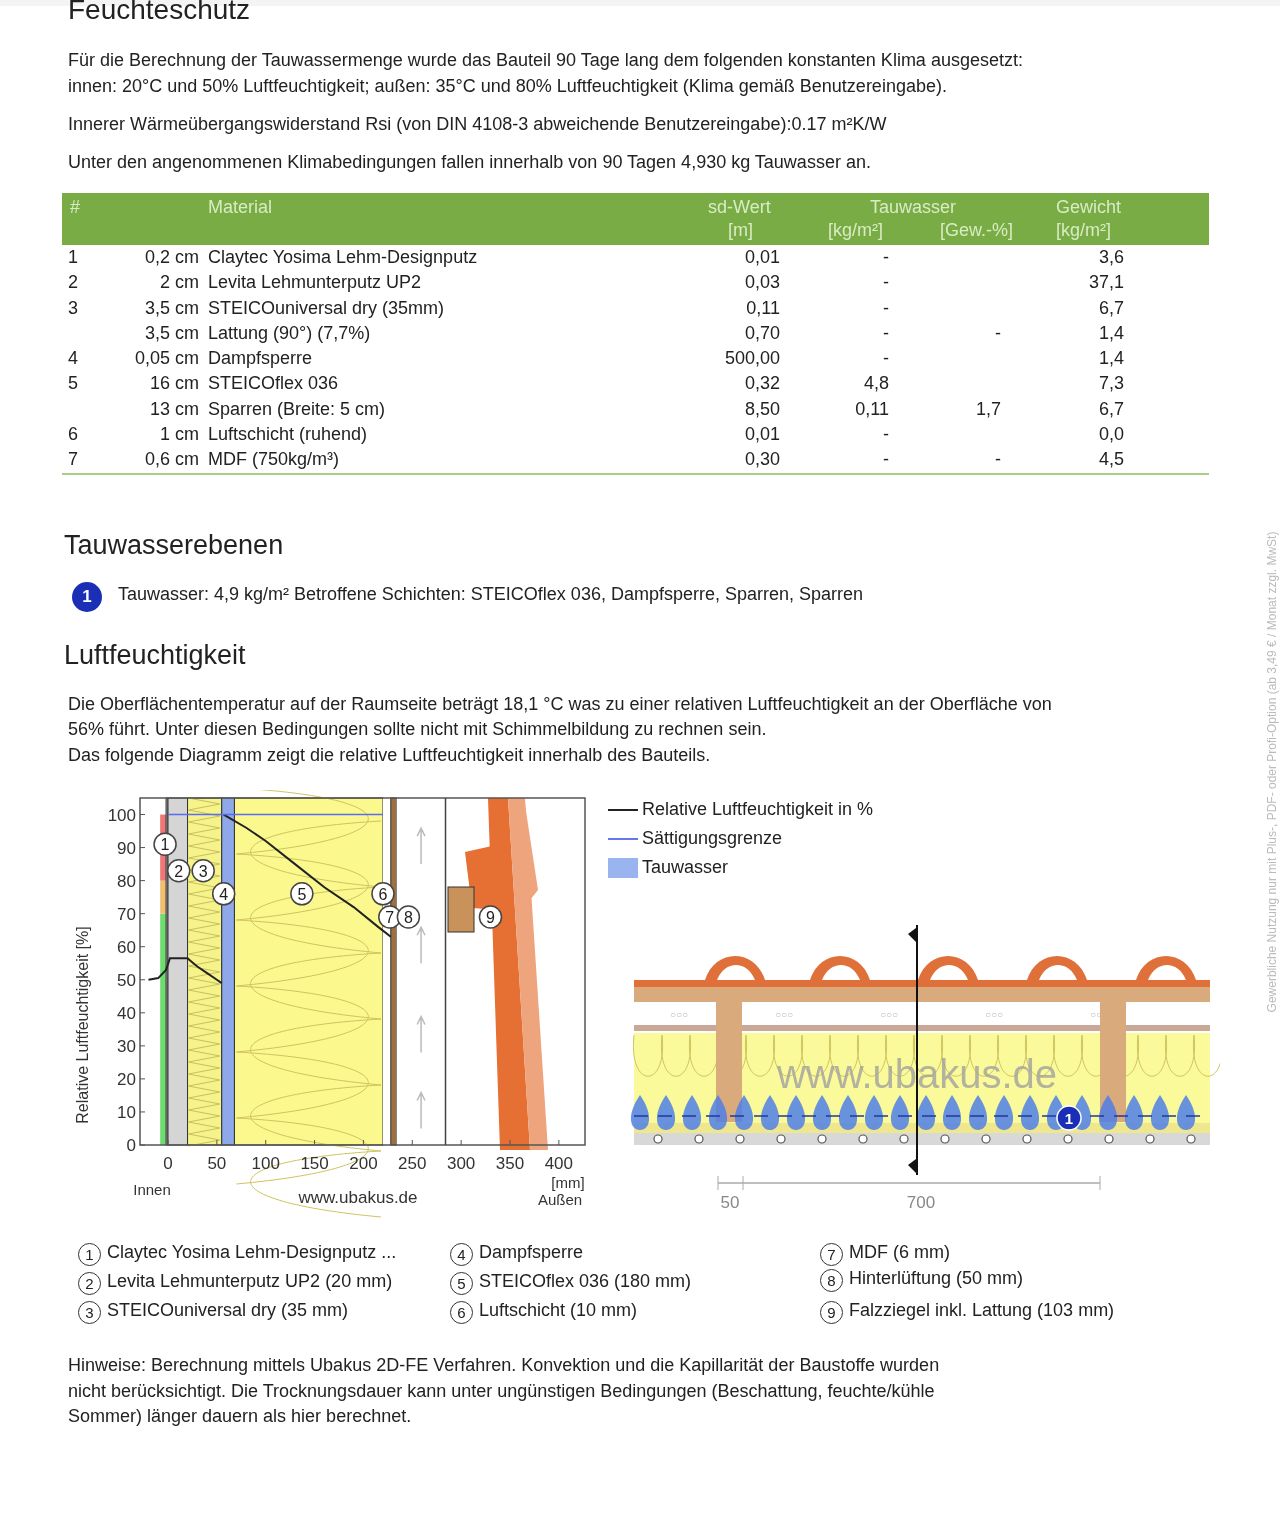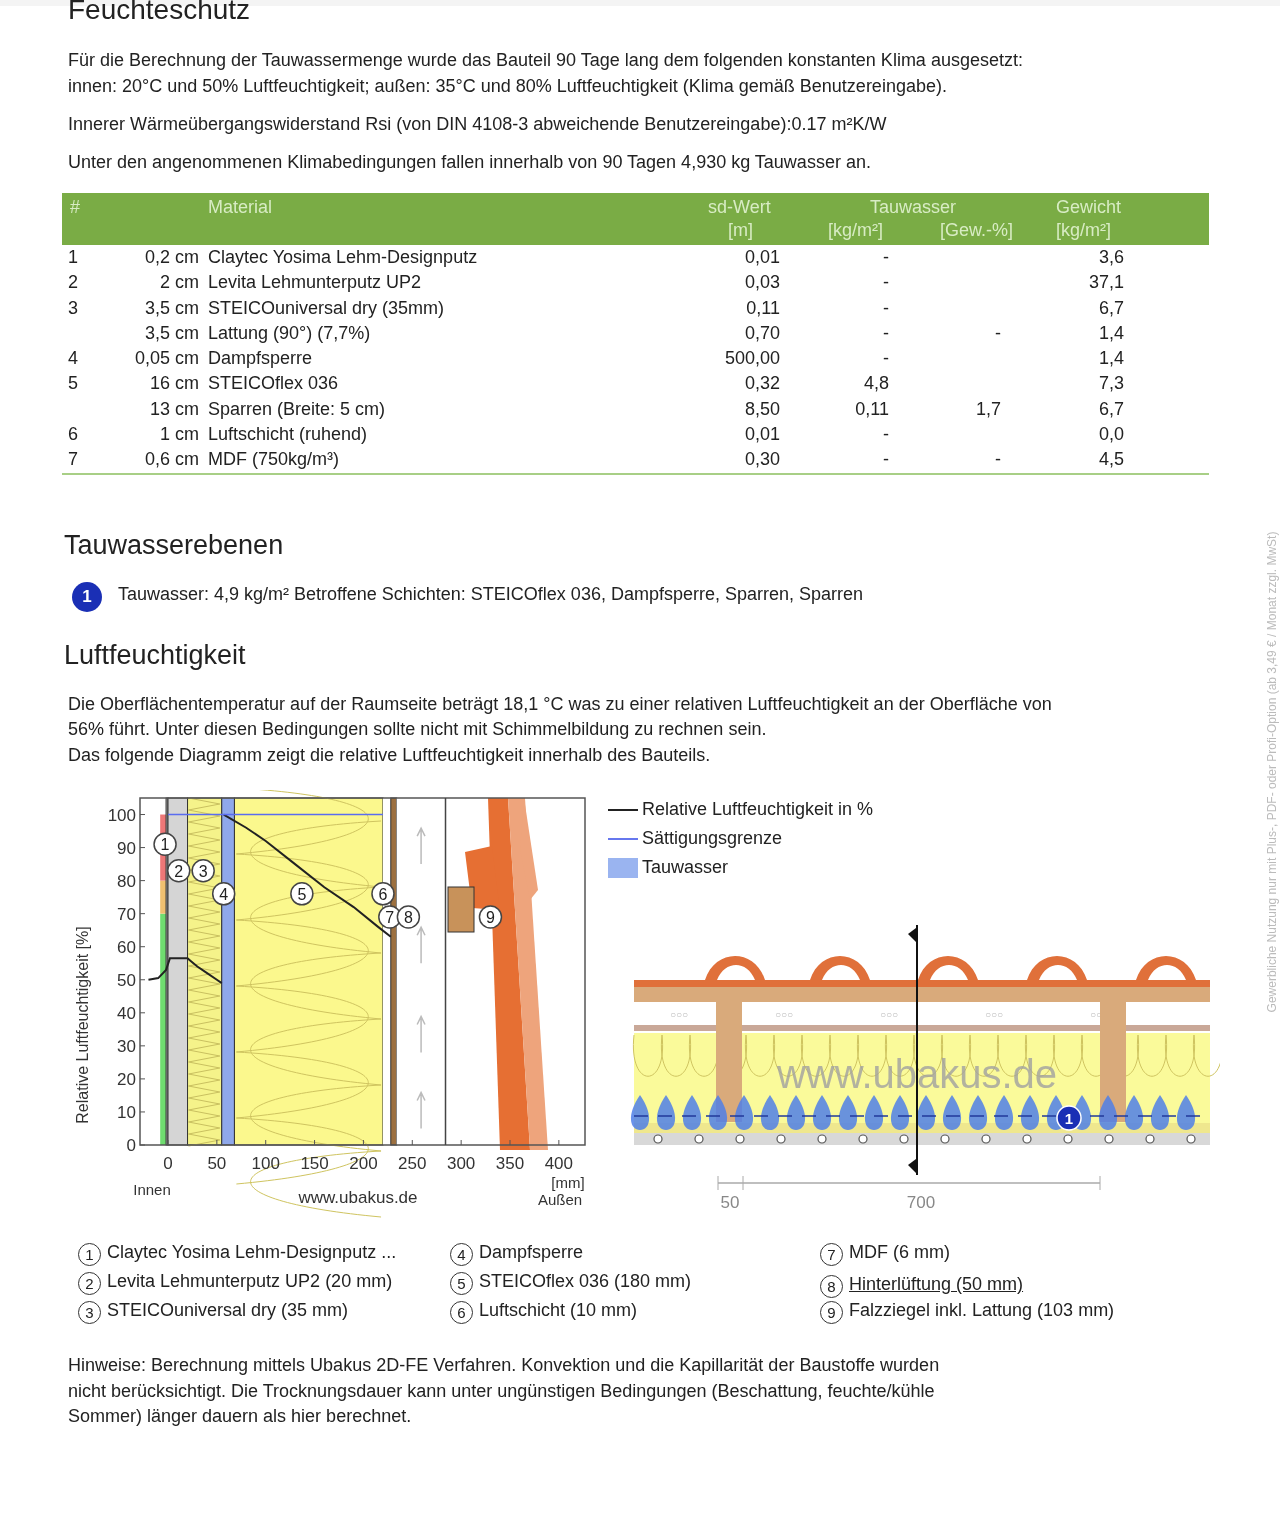--- a/index.html
+++ b/index.html
@@ -342,21 +342,21 @@
 </svg>
 
 <div class="legend-list" id="layerlegend">
     <div class="li" style="left: 0px; top: 0px;"><span class="circ">1</span><span>Claytec Yosima Lehm-Designputz ...</span></div>
     <div class="li" style="left: 0px; top: 29px;"><span class="circ">2</span><span>Levita Lehmunterputz UP2 (20 mm)</span></div>
     <div class="li" style="left: 0px; top: 58px;"><span class="circ">3</span><span>STEICOuniversal dry (35 mm)</span></div>
     <div class="li" style="left: 372px; top: 0px;"><span class="circ">4</span><span>Dampfsperre</span></div>
     <div class="li" style="left: 372px; top: 29px;"><span class="circ">5</span><span>STEICOflex 036 (180 mm)</span></div>
     <div class="li" style="left: 372px; top: 58px;"><span class="circ">6</span><span>Luftschicht (10 mm)</span></div>
     <div class="li" style="left: 742px; top: 0px;"><span class="circ">7</span><span>MDF (6 mm)</span></div>
-    <div class="li" style="left: 742px; top: 32px; text-decoration: underline;"><span class="circ">8</span><span>Hinterlüftung (50 mm)</span></div>
+    <div class="li" style="left: 742px; top: 26px;"><span class="circ">8</span><span>Hinterlüftung (50 mm)</span></div>
     <div class="li" style="left: 742px; top: 58px;"><span class="circ">9</span><span>Falzziegel inkl. Lattung (103 mm)</span></div>
   </div>
 
 <div class="p" style="top:1353px">Hinweise: Berechnung mittels Ubakus 2D-FE Verfahren. Konvektion und die Kapillarität der Baustoffe wurden</div>
 <div class="p" style="top:1379px">nicht berücksichtigt. Die Trocknungsdauer kann unter ungünstigen Bedingungen (Beschattung, feuchte/kühle</div>
 <div class="p" style="top:1404px">Sommer) länger dauern als hier berechnet.</div>
 
 <div class="sidetext">
     <span>Gewerbliche Nutzung nur mit Plus-, PDF- oder Profi-Option (ab 3,49 € / Monat zzgl. MwSt)</span>
   </div>

